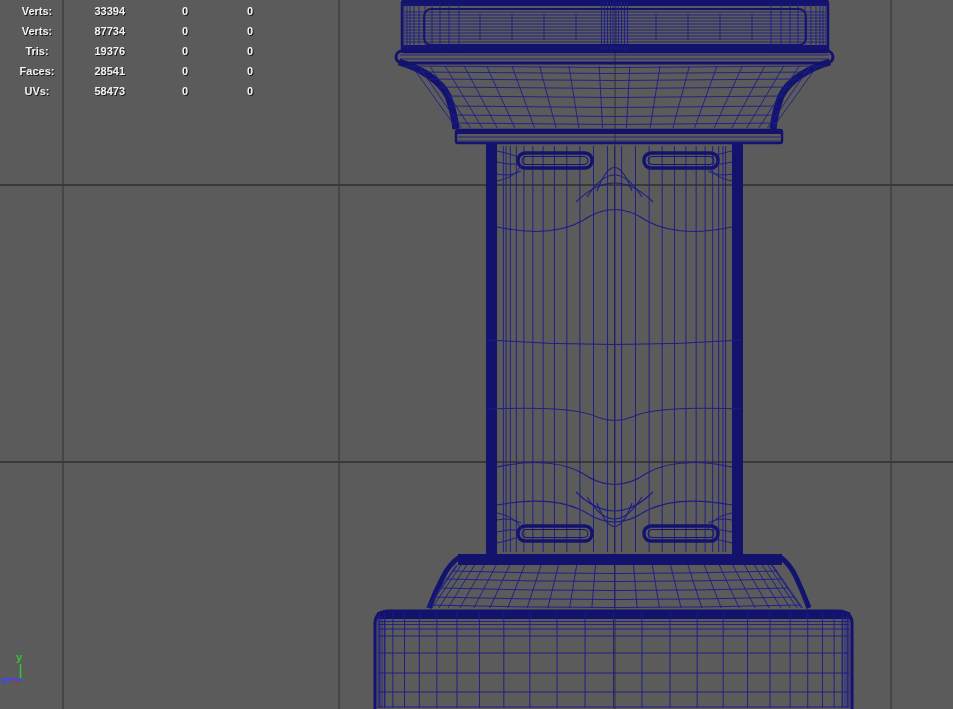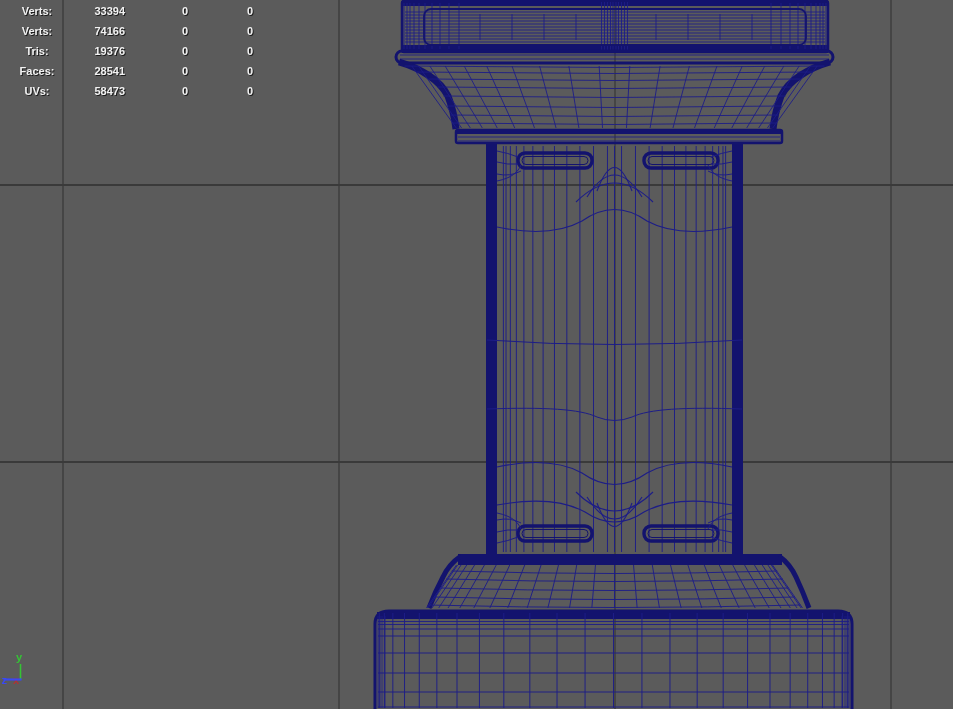--- a/index.html
+++ b/index.html
@@ -279,21 +279,21 @@
 
   <div class="stats">
     <div class="srow">
       <span class="lbl">Verts:</span>
       <span class="num">33394</span>
       <span class="num">0</span>
       <span class="num">0</span>
     </div>
     <div class="srow">
       <span class="lbl">Verts:</span>
-      <span class="num">74166</span>
+      <span class="num">87734</span>
       <span class="num">0</span>
       <span class="num">0</span>
     </div>
     <div class="srow">
       <span class="lbl">Tris:</span>
       <span class="num">19376</span>
       <span class="num">0</span>
       <span class="num">0</span>
     </div>
     <div class="srow">

